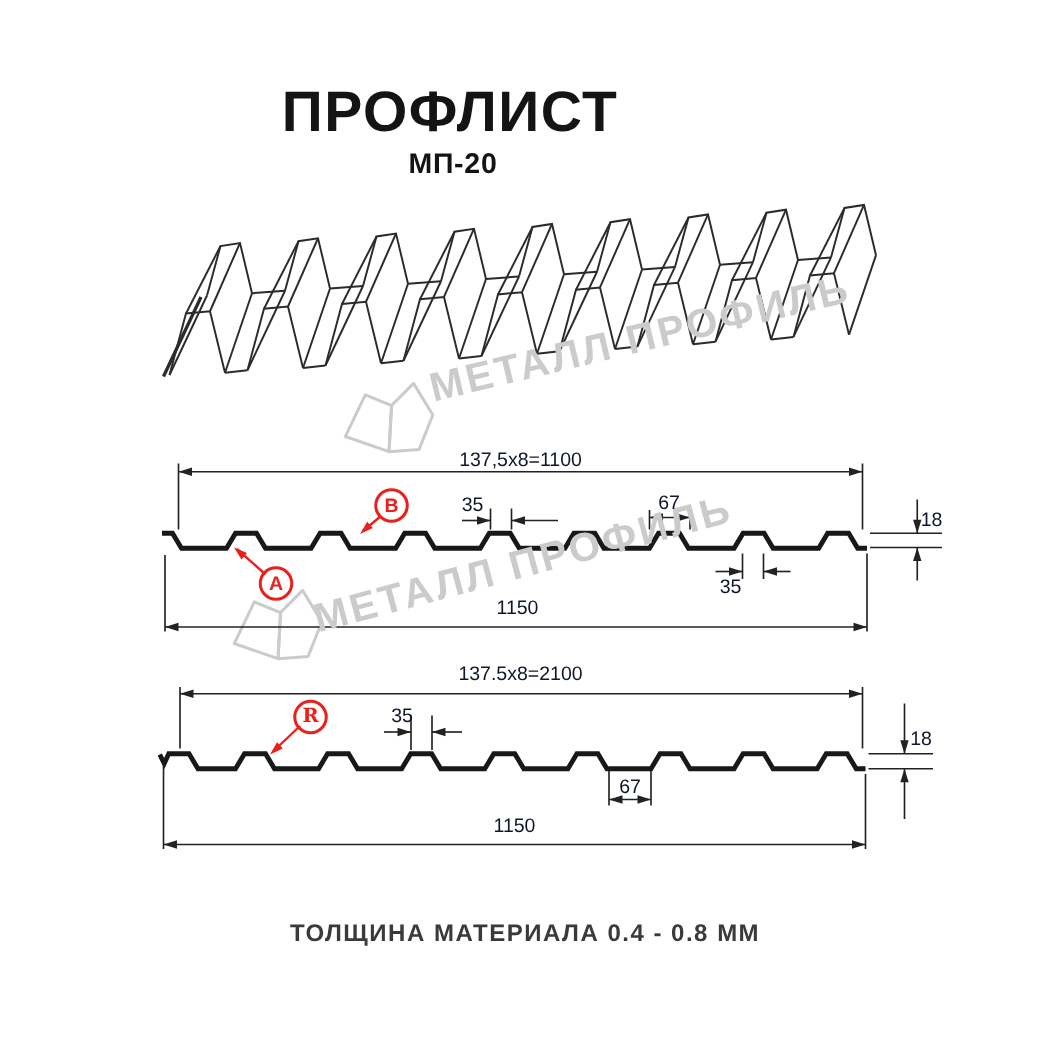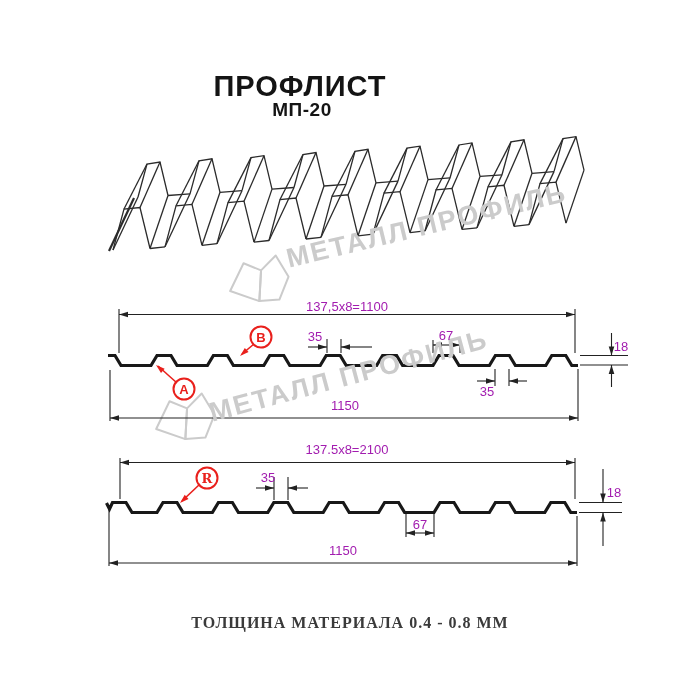--- a/index.html
+++ b/index.html
@@ -1,25 +1,25 @@
 <!DOCTYPE html>
 <html><head>
 <meta charset="utf-8">
 <style>
   html,body{margin:0;padding:0;}
   body{width:700px;height:700px;position:relative;background:#ffffff;overflow:hidden;
        font-family:"Liberation Sans", sans-serif;}
   .abs{position:absolute;}
-  .title{left:0;top:54px;width:600px;text-align:center;font-size:29px;font-weight:800;
-         letter-spacing:1px;color:#141414;margin-top:16px;}
+  .title{left:0;top:54px;width:600px;text-align:center;font-size:38px;font-weight:800;
+         letter-spacing:1px;color:#141414;}
   .subtitle{left:0;top:99px;width:604px;text-align:center;font-size:19px;font-weight:700;
             letter-spacing:.5px;color:#141414;}
   .note{left:0;top:614px;width:700px;text-align:center;font-size:16px;font-weight:600;
-        letter-spacing:1px;color:#3a3a3a;font-family:Liberation Serif, serif;}
-  .dim{position:absolute;font-size:13px;color:#a21caf;white-space:nowrap;
+        letter-spacing:1px;color:#3a3a3a;}
+  .dim{position:absolute;font-size:13px;color:#0f172a;white-space:nowrap;
        transform:translate(-50%,-50%);}
   .lbl{position:absolute;width:19px;height:19px;border:2px solid #e9201c;border-radius:50%;
        color:#e9201c;font-size:13px;font-weight:bold;display:flex;align-items:center;
        justify-content:center;transform:translate(-50%,-50%);background:transparent;}
   .lbl.serif{font-family:"DejaVu Serif", serif;}
   .wm{position:absolute;color:#cbcbcb;font-size:27px;font-weight:bold;letter-spacing:2px;
       white-space:nowrap;transform-origin:0 50%;}
   .wm1{left:287px;top:244px;transform:rotate(-13.5deg);}
   .wm2{left:210px;top:398px;transform:rotate(-15deg);}
   svg{position:absolute;left:0;top:0;}

